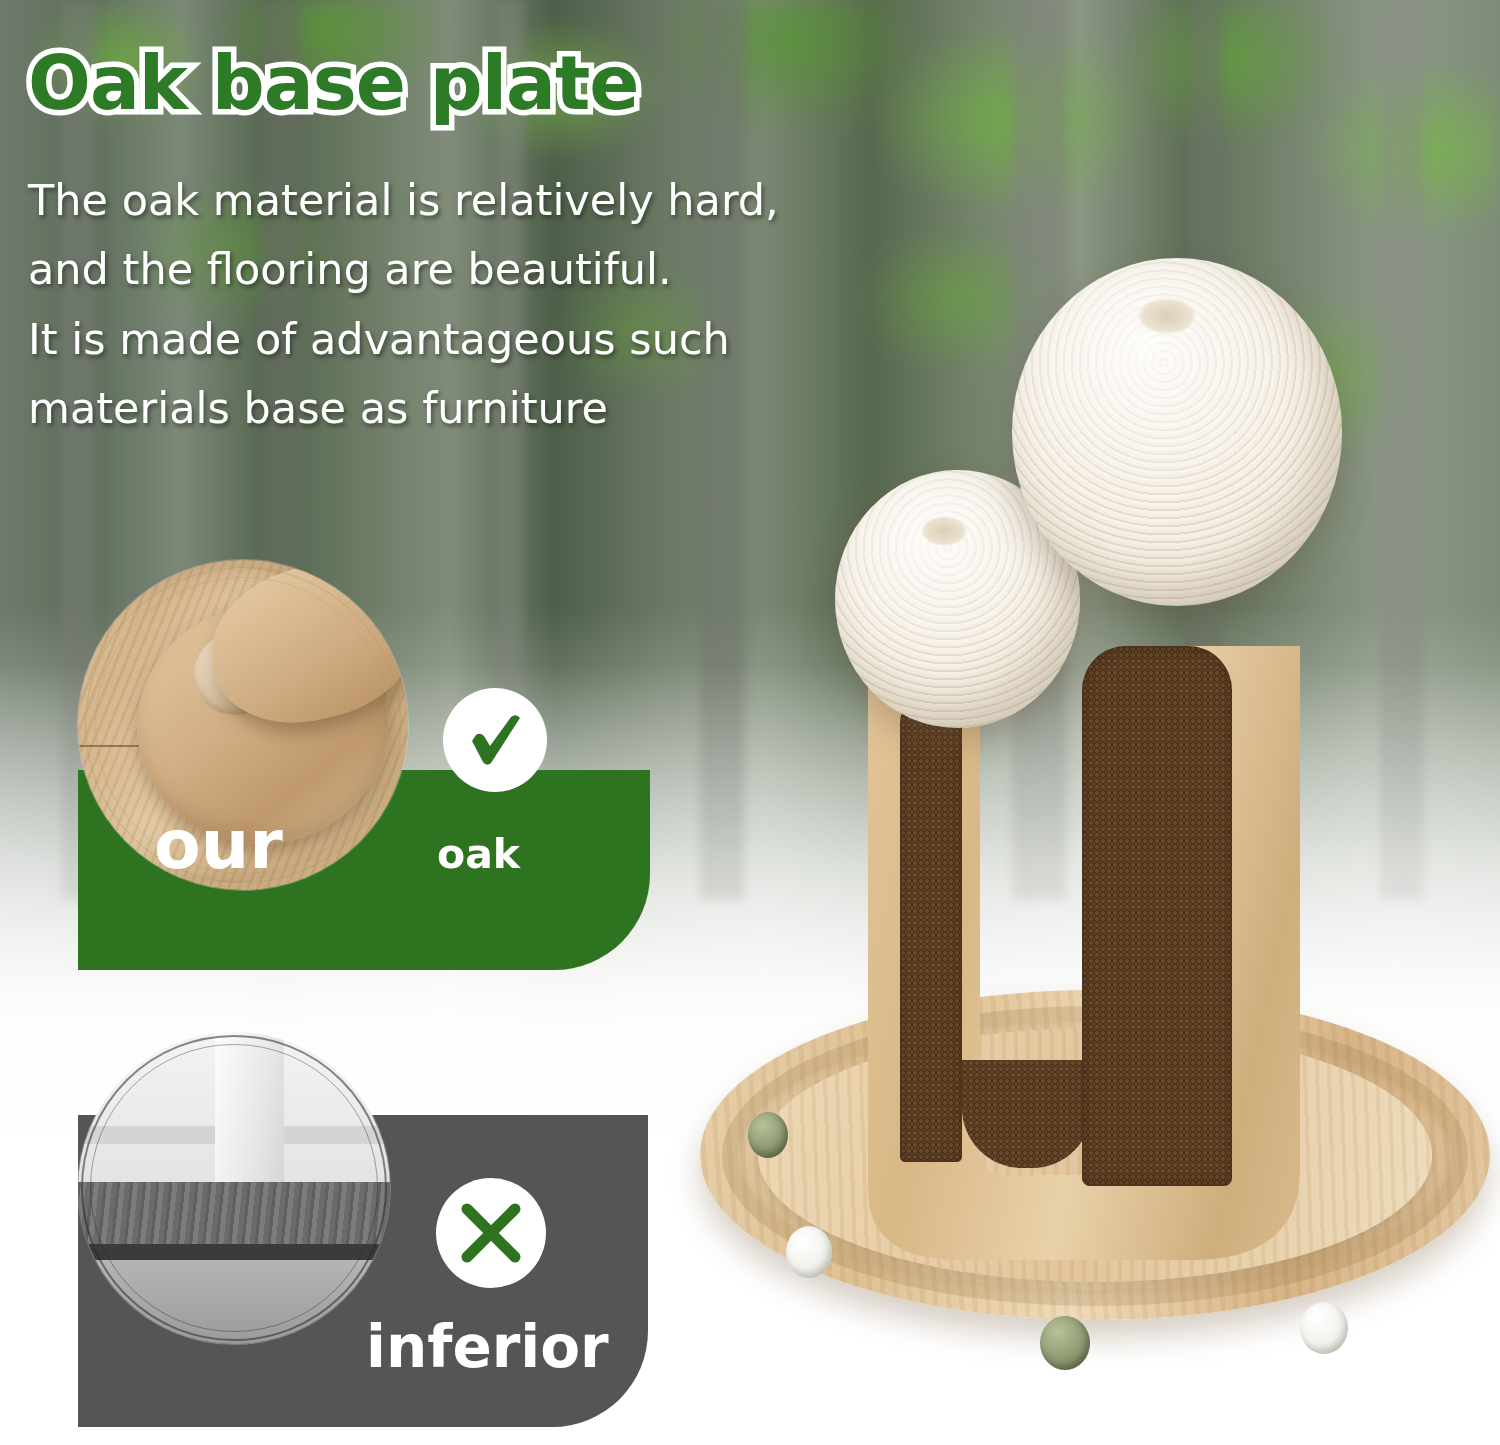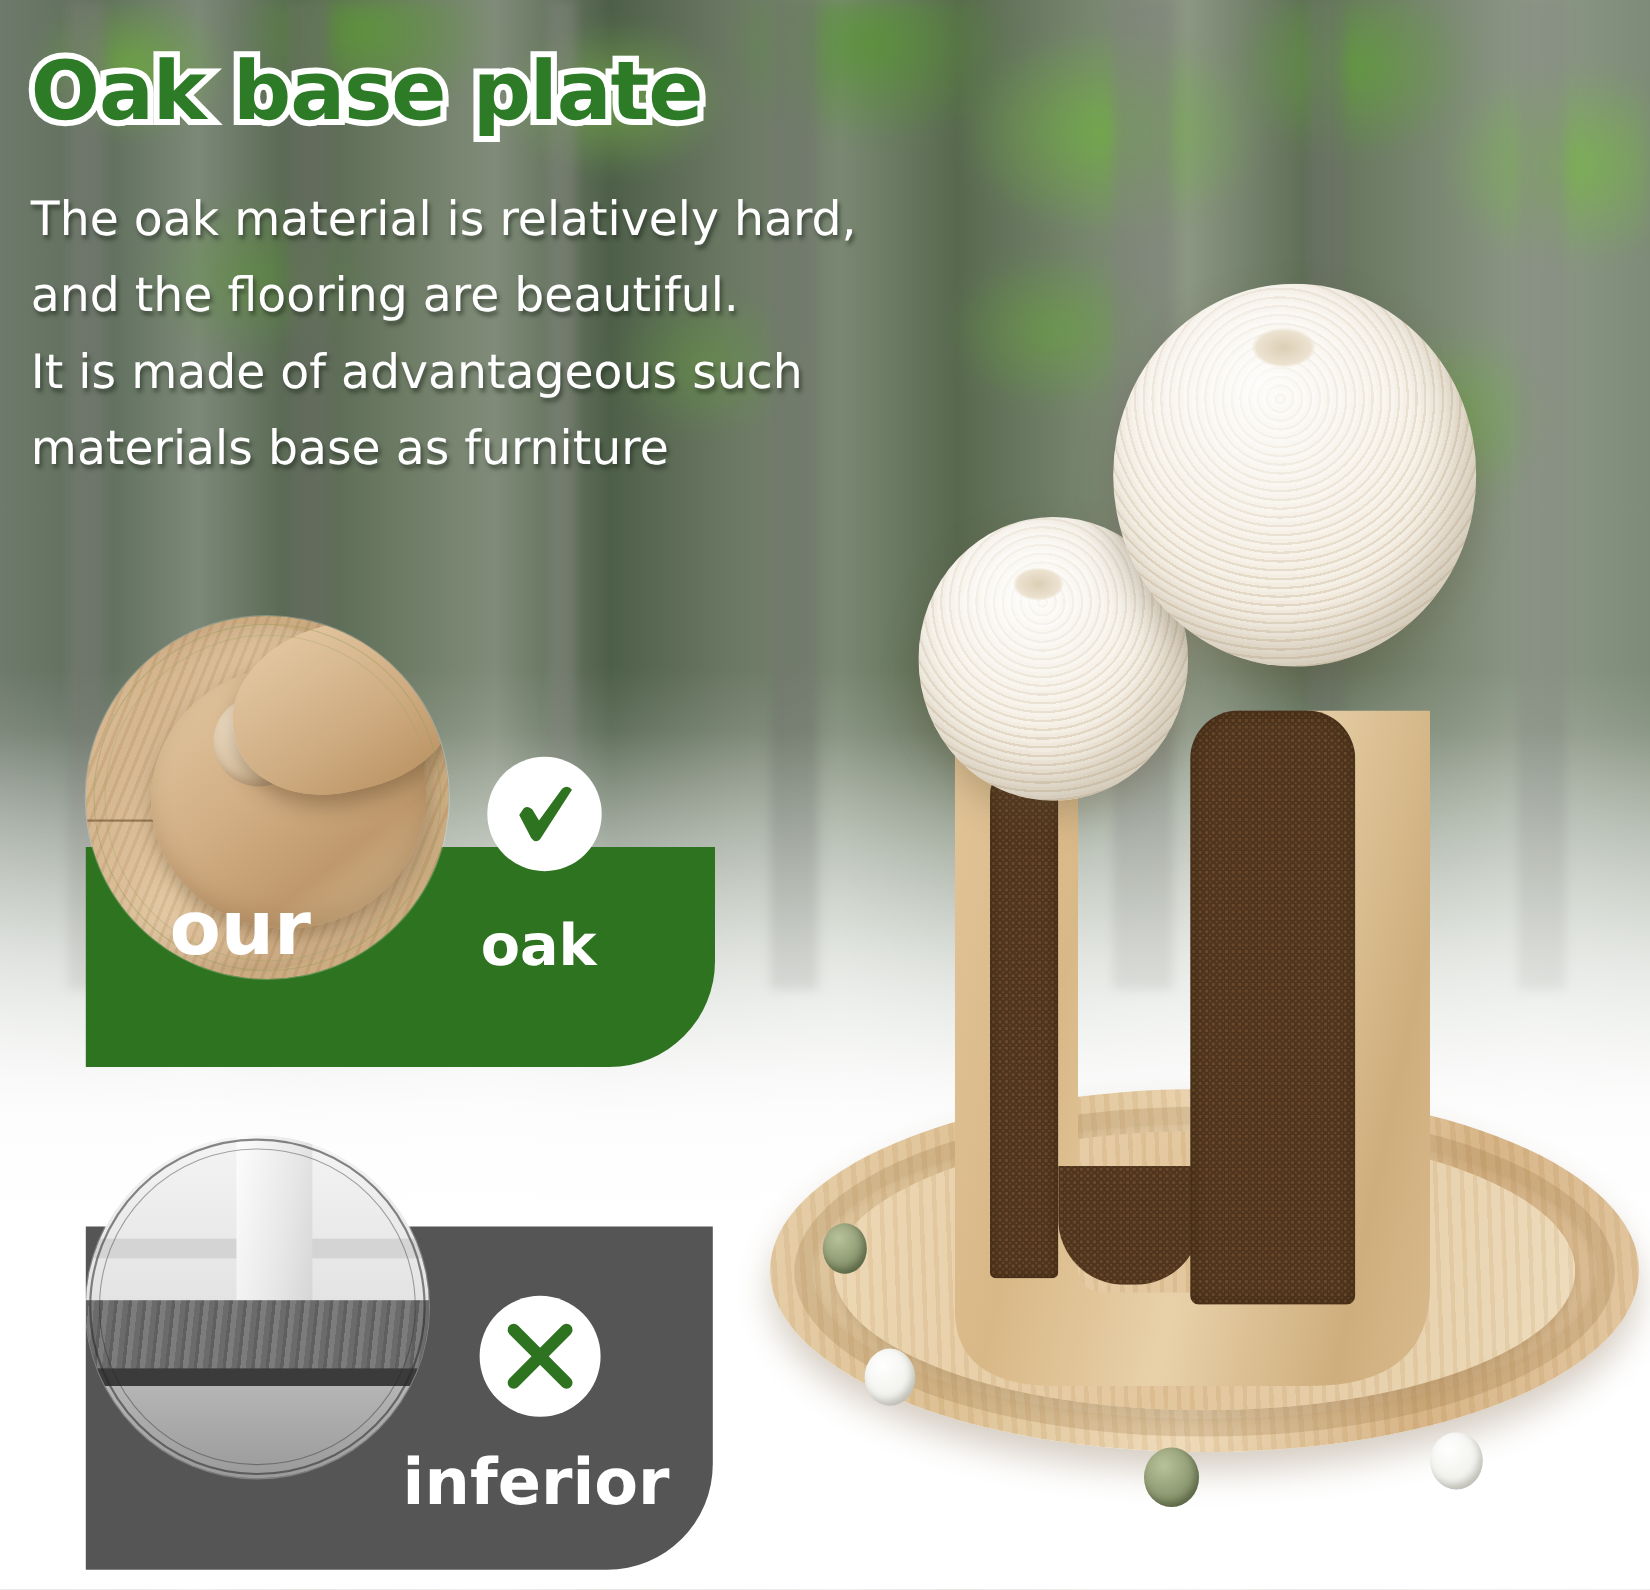--- a/index.html
+++ b/index.html
@@ -187,21 +187,21 @@
   }
   .verdict.good { left:443px; top:688px; width:104px; height:104px; }
   .verdict.bad  { left:436px; top:1178px; width:110px; height:110px; }
 
   
   .label-main {
     position:absolute; color:#ffffff; font-weight:bold;
     font-family:"DejaVu Sans", sans-serif;
   }
   .lbl-our      { left:142px; top:805px;  font-size:68px;margin-left:12px; }
-  .lbl-oak      { left:437px; top:830px;  font-size:52px; }
+  .lbl-oak      { left:437px; top:830px;  font-size:41px; }
   .lbl-other    { left:140px; top:1348px; font-size:58px; }
   .lbl-inferior { left:366px; top:1313px; font-size:58px; }
 
   
   .product { position:absolute; left:660px; top:230px; width:840px; height:1215px; }
 
   .ball {
     position:absolute; border-radius:50%;
     background:
       radial-gradient(circle at 40% 26%, rgba(255,255,255,0.85), rgba(255,255,255,0) 58%),

